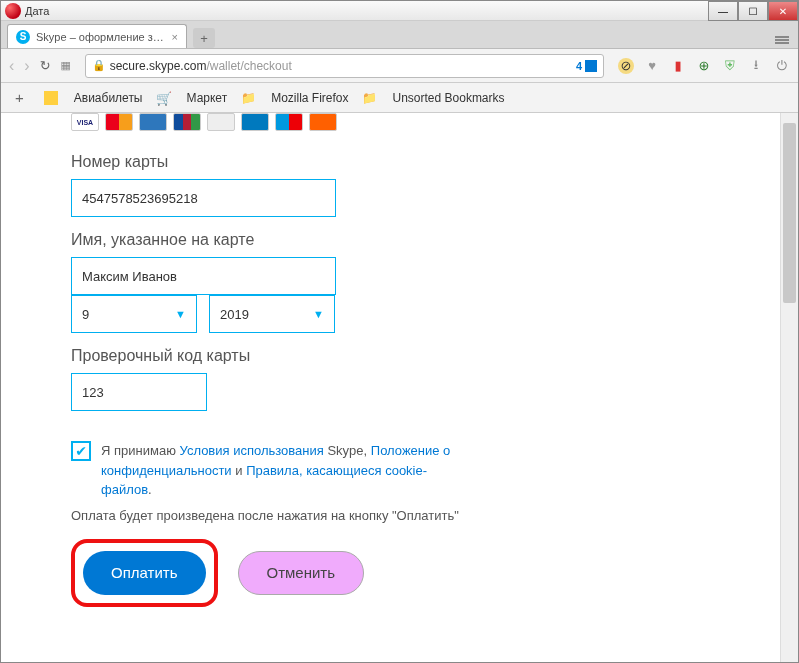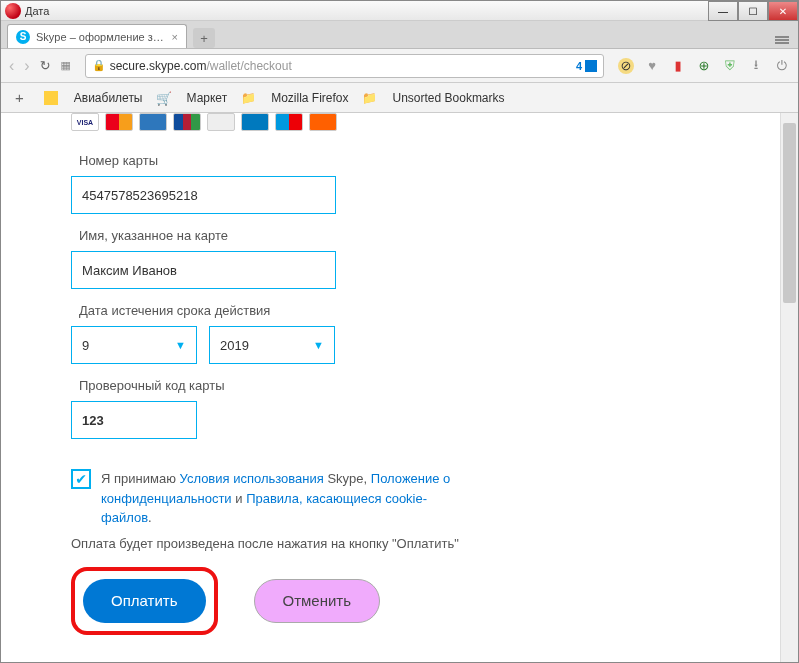--- a/index.html
+++ b/index.html
@@ -60,37 +60,37 @@
 .content-inner { width: 780px; padding: 0 0 40px 0; }
 .scroll-track { position: absolute; top: 112px; right: 0; bottom: 0; width: 18px; background: #f0f0f0; border-left: 1px solid #ddd; }
 .scroll-thumb { position: absolute; left: 2px; right: 2px; top: 10px; height: 180px; background: #c8c8c8; border-radius: 2px; }
 
 
 .paystrip { display: flex; gap: 6px; padding: 0 70px 8px 70px; }
 .payic { width: 28px; height: 18px; border: 1px solid #ccc; border-radius: 2px; font-size: 7px; display: flex; align-items: center; justify-content: center; overflow: hidden; }
 
 
 .form { padding: 0 70px; }
-.fld-label { font-size: 13px; color: #555; margin: 14px 0 8px 8px; }
+.fld-label { font-size: 16px; color: #555; margin: 14px 0 8px 0; }
 .txt-input { width: 265px; height: 38px; border: 1px solid #00aff0; padding: 0 10px; font-size: 13px; color: #333; }
 .sel-row { display: flex; gap: 12px; }
 .sel { width: 126px; height: 38px; border: 1px solid #00aff0; display: flex; align-items: center; justify-content: space-between; padding: 0 10px; font-size: 13px; color: #333; cursor: pointer; }
 .sel .caret { color: #00aff0; font-size: 11px; }
-.cvv-input { width: 126px; height: 38px; border: 1px solid #00aff0; padding: 0 10px; font-size: 13px; color: #333; font-weight: bold; }
+.cvv-input { width: 136px; height: 38px; border: 1px solid #00aff0; padding: 0 10px; font-size: 13px; color: #333; }
 
 
 .chk-row { display: flex; gap: 10px; margin-top: 30px; align-items: flex-start; }
 .chk { width: 20px; height: 20px; border: 2px solid #00aff0; display: flex; align-items: center; justify-content: center; color: #00aff0; font-size: 14px; cursor: pointer; flex-shrink: 0; }
 .chk-text { font-size: 13px; color: #555; line-height: 1.5; max-width: 360px; }
 .chk-text a { color: #0078d4; text-decoration: none; }
 
 .note { font-size: 13px; color: #555; margin-top: 7px; max-width: 400px; line-height: 1.4; }
 
 
-.btn-row { display: flex; gap: 36px; margin-top: 14px; align-items: center; }
+.btn-row { display: flex; gap: 20px; margin-top: 14px; align-items: center; }
 .highlight { border: 4px solid #e11; border-radius: 16px; padding: 8px; }
 .btn-primary { background: #0078d4; color: #fff; border: none; border-radius: 22px; height: 44px; padding: 0 28px; font-size: 15px; cursor: pointer; }
 .btn-secondary { background: #f0abfc; color: #444; border: 1px solid #aaa; border-radius: 22px; height: 44px; padding: 0 28px; font-size: 15px; cursor: pointer; }
 </style>
 </head>
 <body>
 
 <div class="menubar">
   <span class="opera-logo"></span>
   <span class="menu-text">Дата</span>
@@ -171,21 +171,20 @@
       <div class="payic" style="background:#ff6000"></div>
     </div>
 
     <div class="form">
       <div class="fld-label">Номер карты</div>
       <input class="txt-input" value="4547578523695218" style="">
 
       <div class="fld-label">Имя, указанное на карте</div>
       <input class="txt-input" value="Максим Иванов" style="">
 
-      <div class="fld-label">Дата истечения срока действия</div>
       <div class="sel-row">
         <div class="sel">
           <span>9</span>
           <span class="caret">▼</span>
         </div>
         <div class="sel">
           <span>2019</span>
           <span class="caret">▼</span>
         </div>
       </div>

